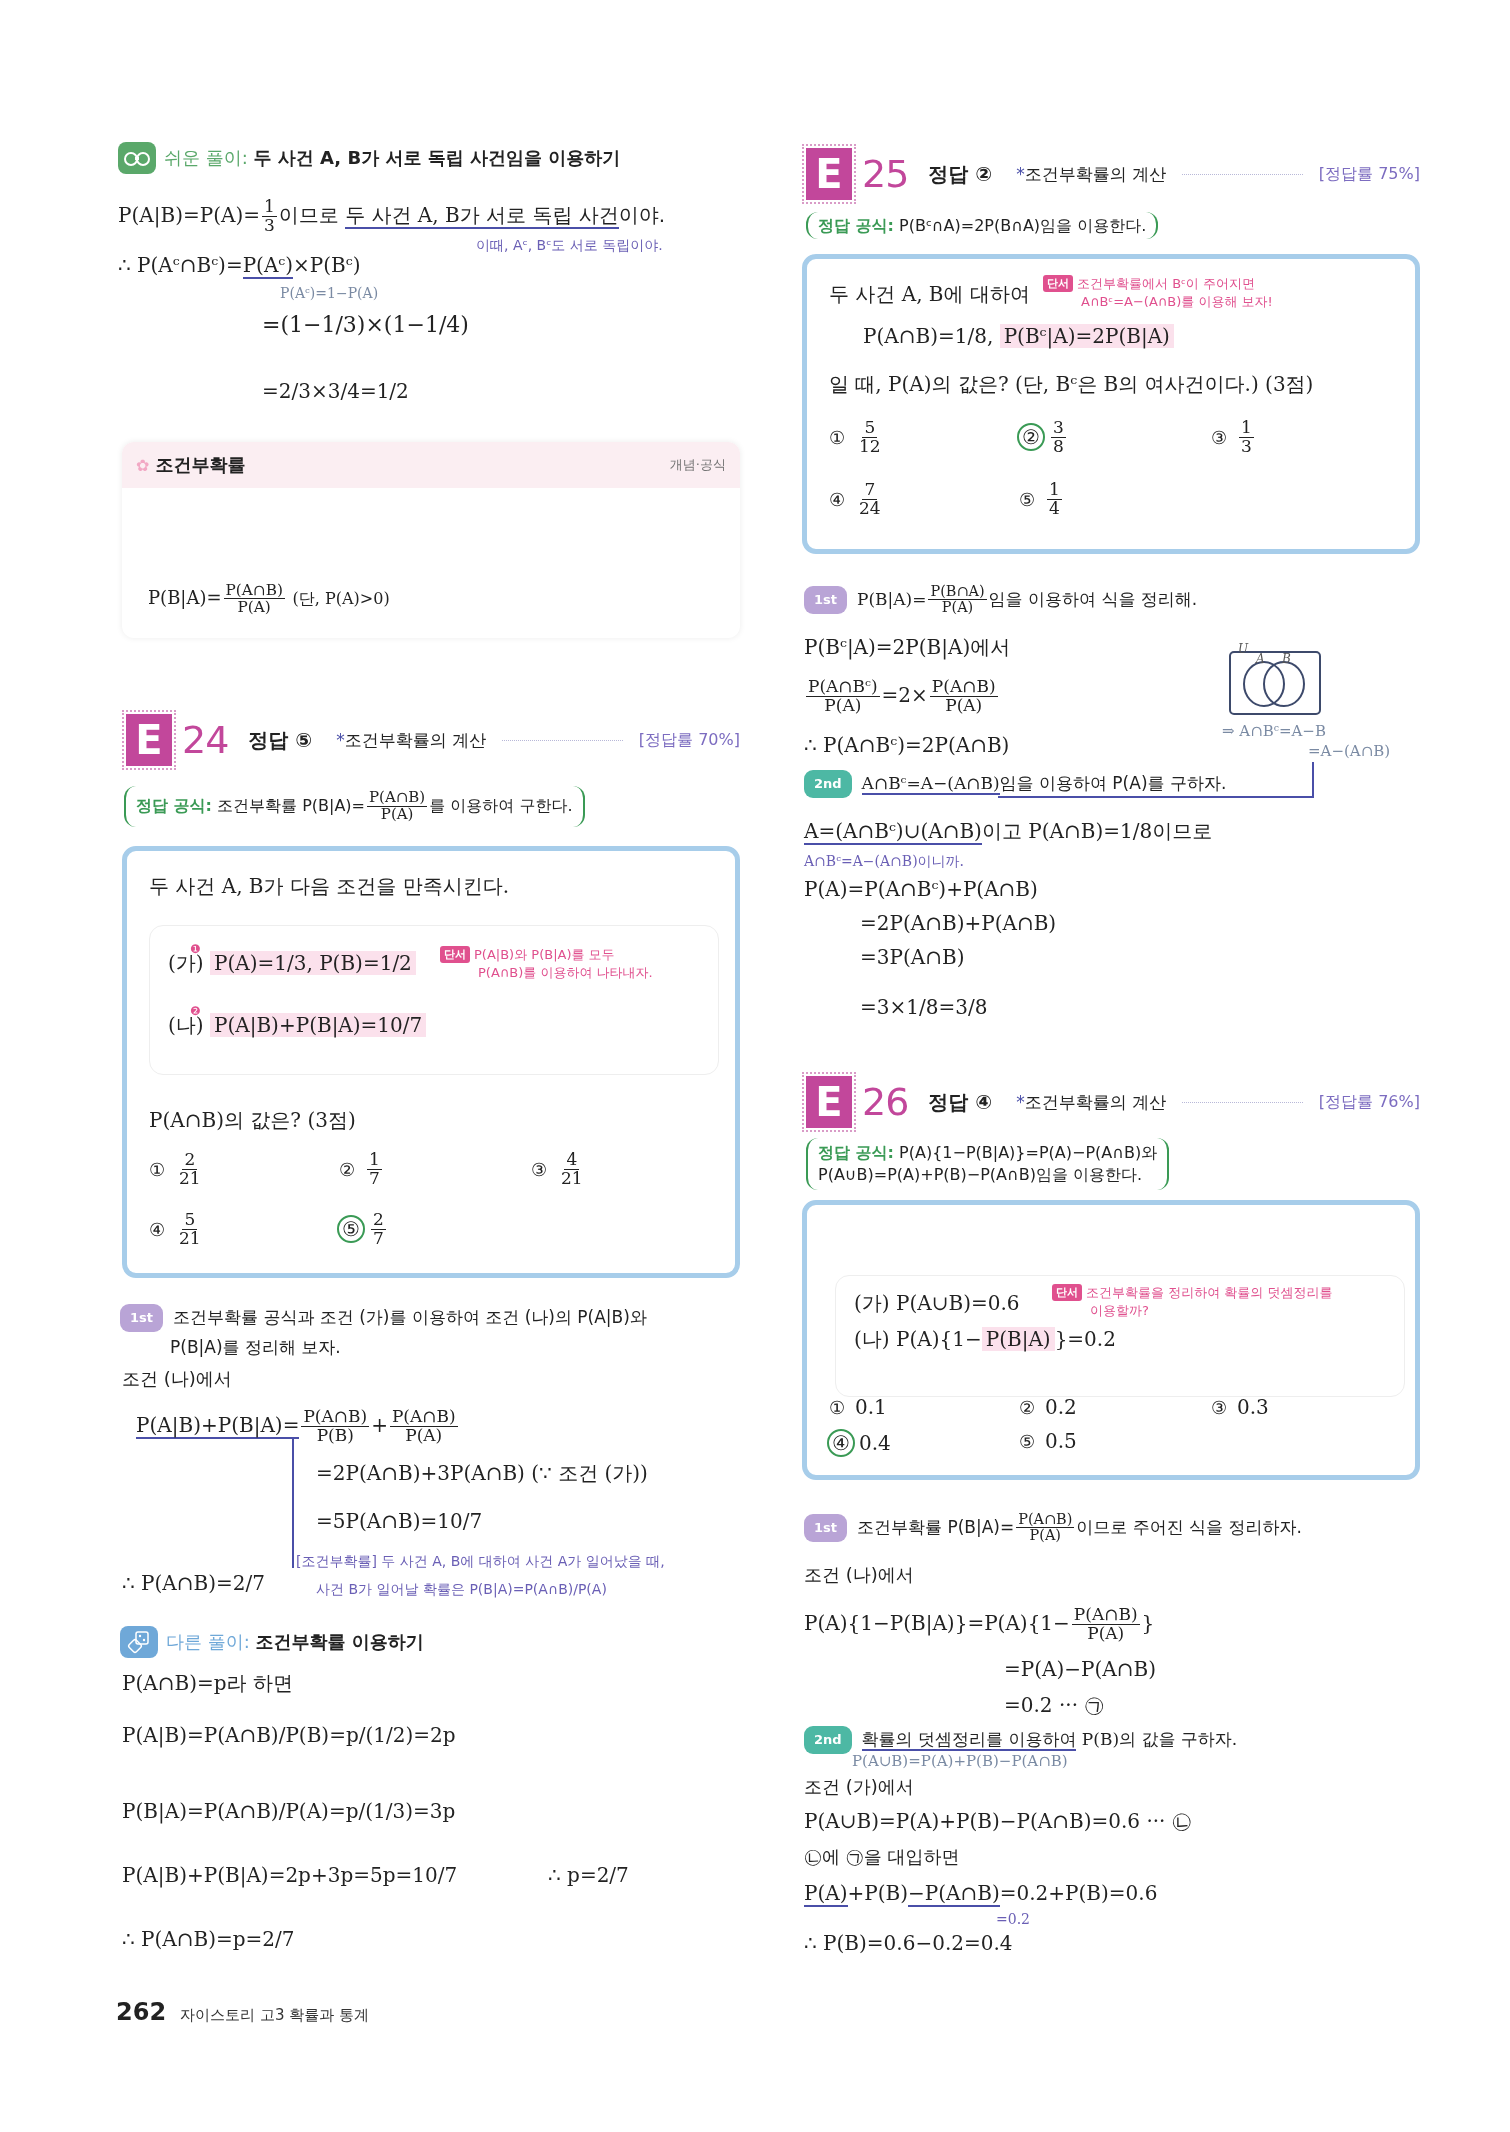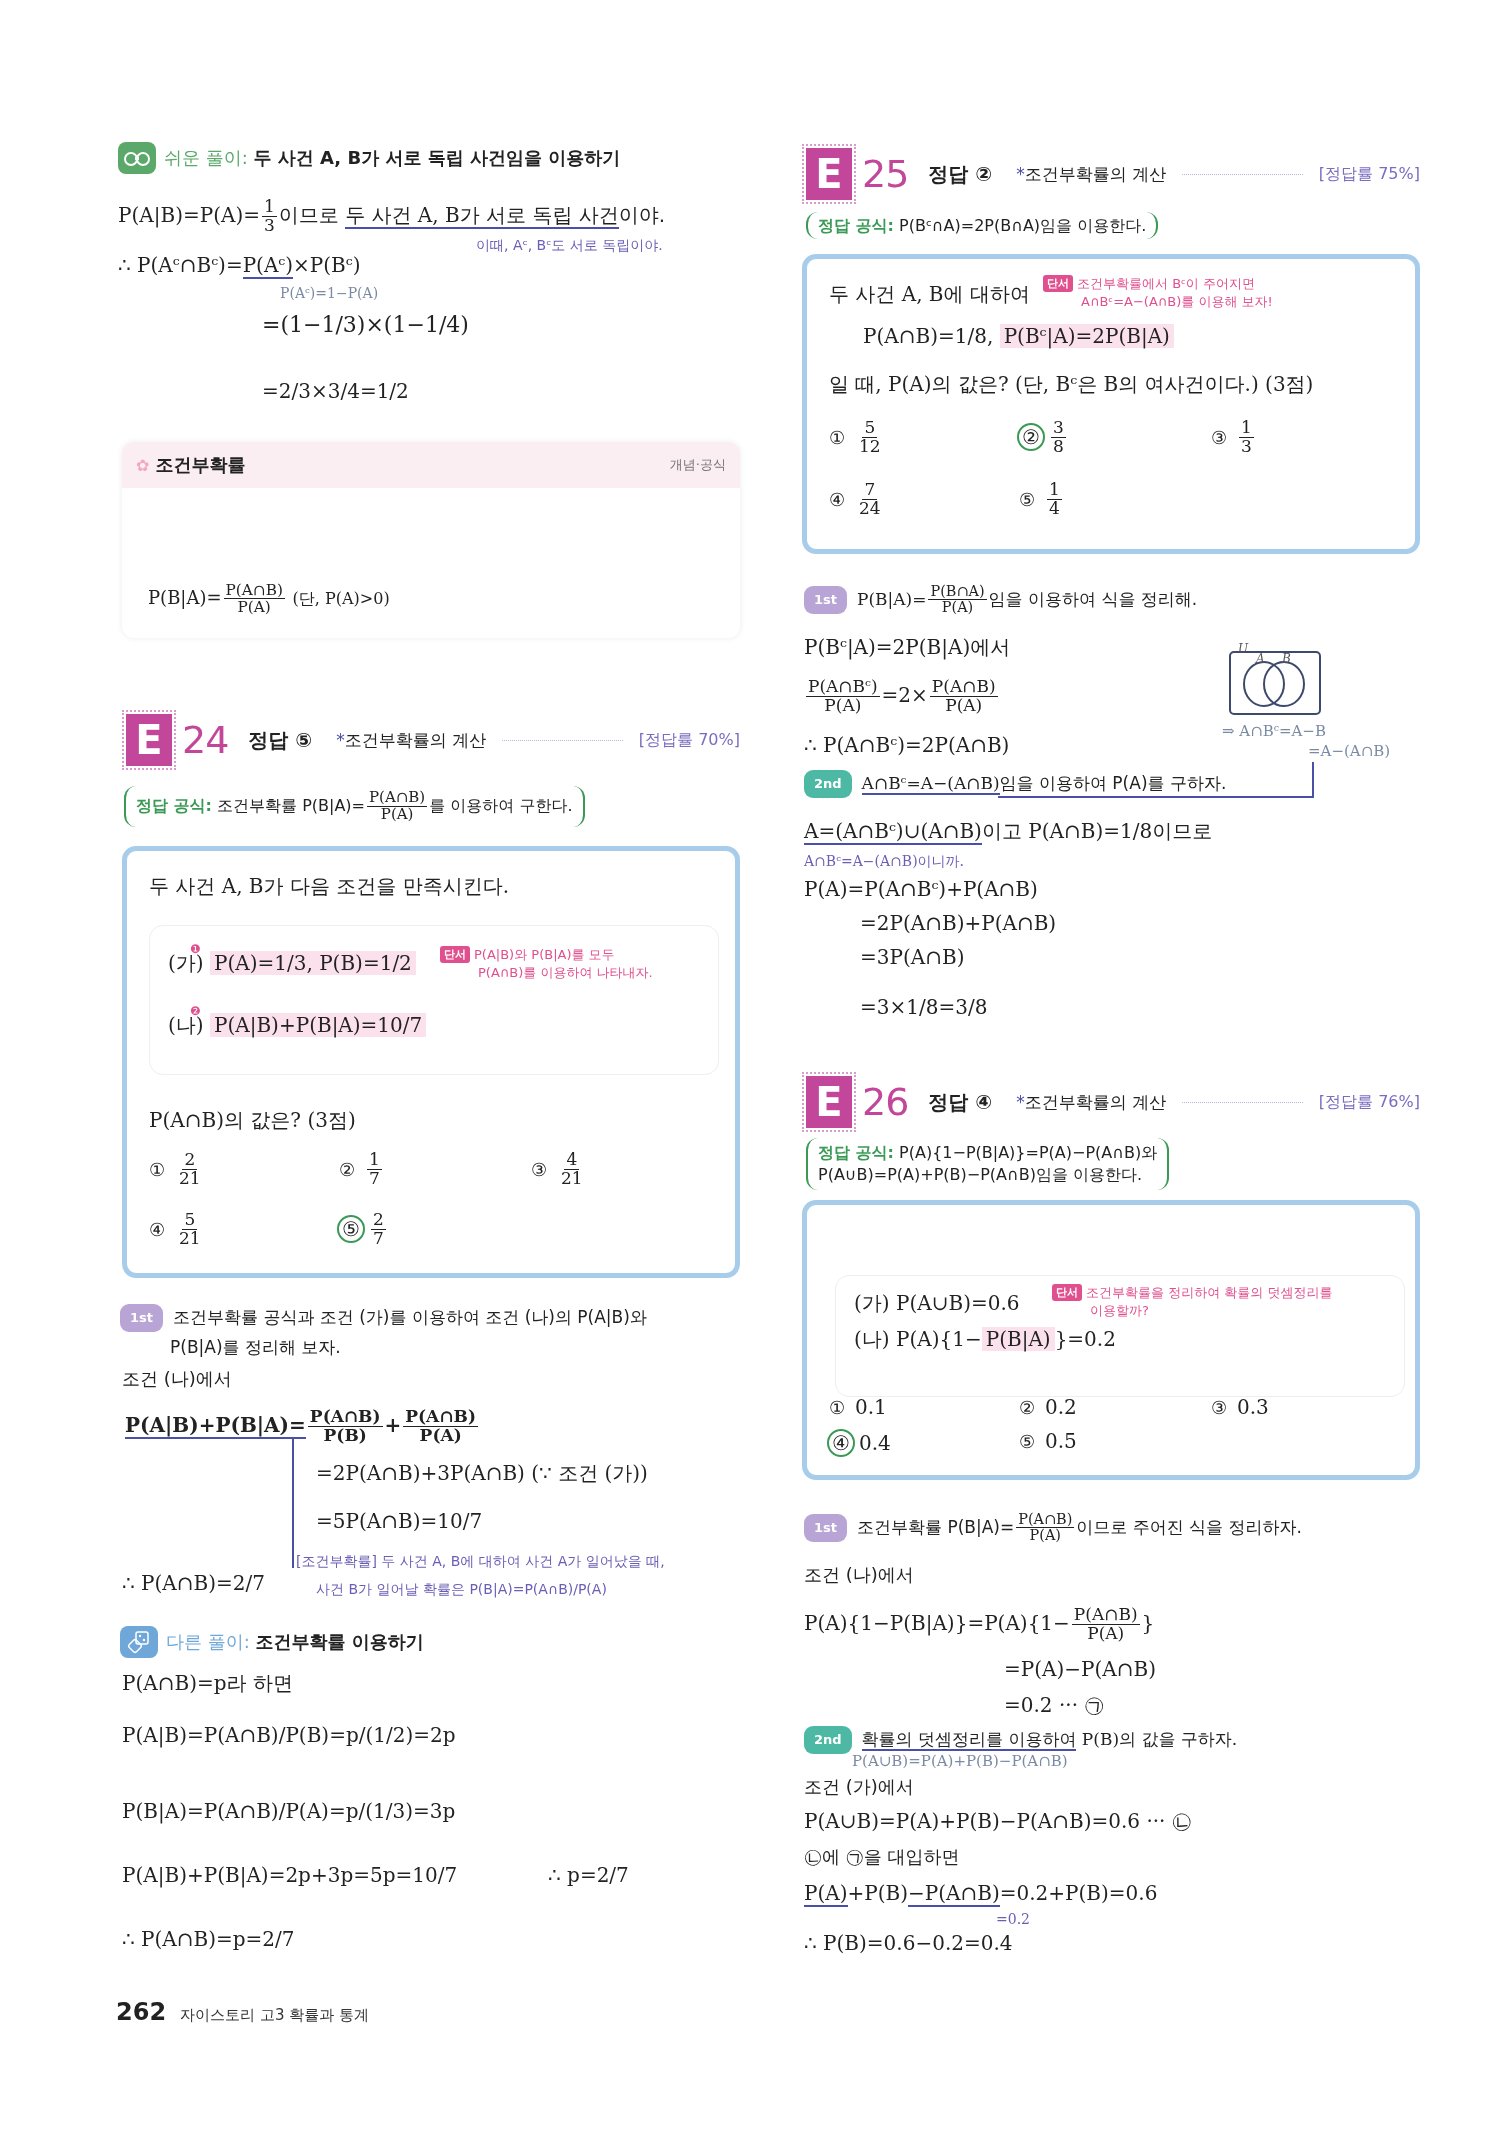--- a/index.html
+++ b/index.html
@@ -184,21 +184,21 @@
           <span class="den">7</span>
         </span>
       </div>
   </div>
 
   <div class="line step-text" style="left:120px; top:1304px;">
     <span class="step-tag step-1st">1st</span><span>조건부확률 공식과 조건 (가)를 이용하여 조건 (나)의 P(A|B)와</span>
   </div>
   <div class="line step-text" style="left:170px; top:1334px;">P(B|A)를 정리해 보자.</div>
   <div class="line sans" style="left:122px; top:1366px; font-size:18px;">조건 (나)에서</div>
-  <div class="line" style="left:125px; top:1408px;font-weight:bold;">
+  <div class="line" style="left:136px; top:1408px;">
     <span class="blue-ul">P(A|B)+P(B|A)=</span><span class="frac">
         <span class="num">P(A∩B)</span>
         <span class="den">P(B)</span>
       </span>+<span class="frac">
         <span class="num">P(A∩B)</span>
         <span class="den">P(A)</span>
       </span>
   </div>
   <div style="position:absolute; left:292px; top:1438px; width:2px; height:130px; background:#4a4fa8;"></div>
   <div class="line" style="left:316px; top:1460px;">=2P(A∩B)+3P(A∩B) (∵ 조건 (가))</div>

